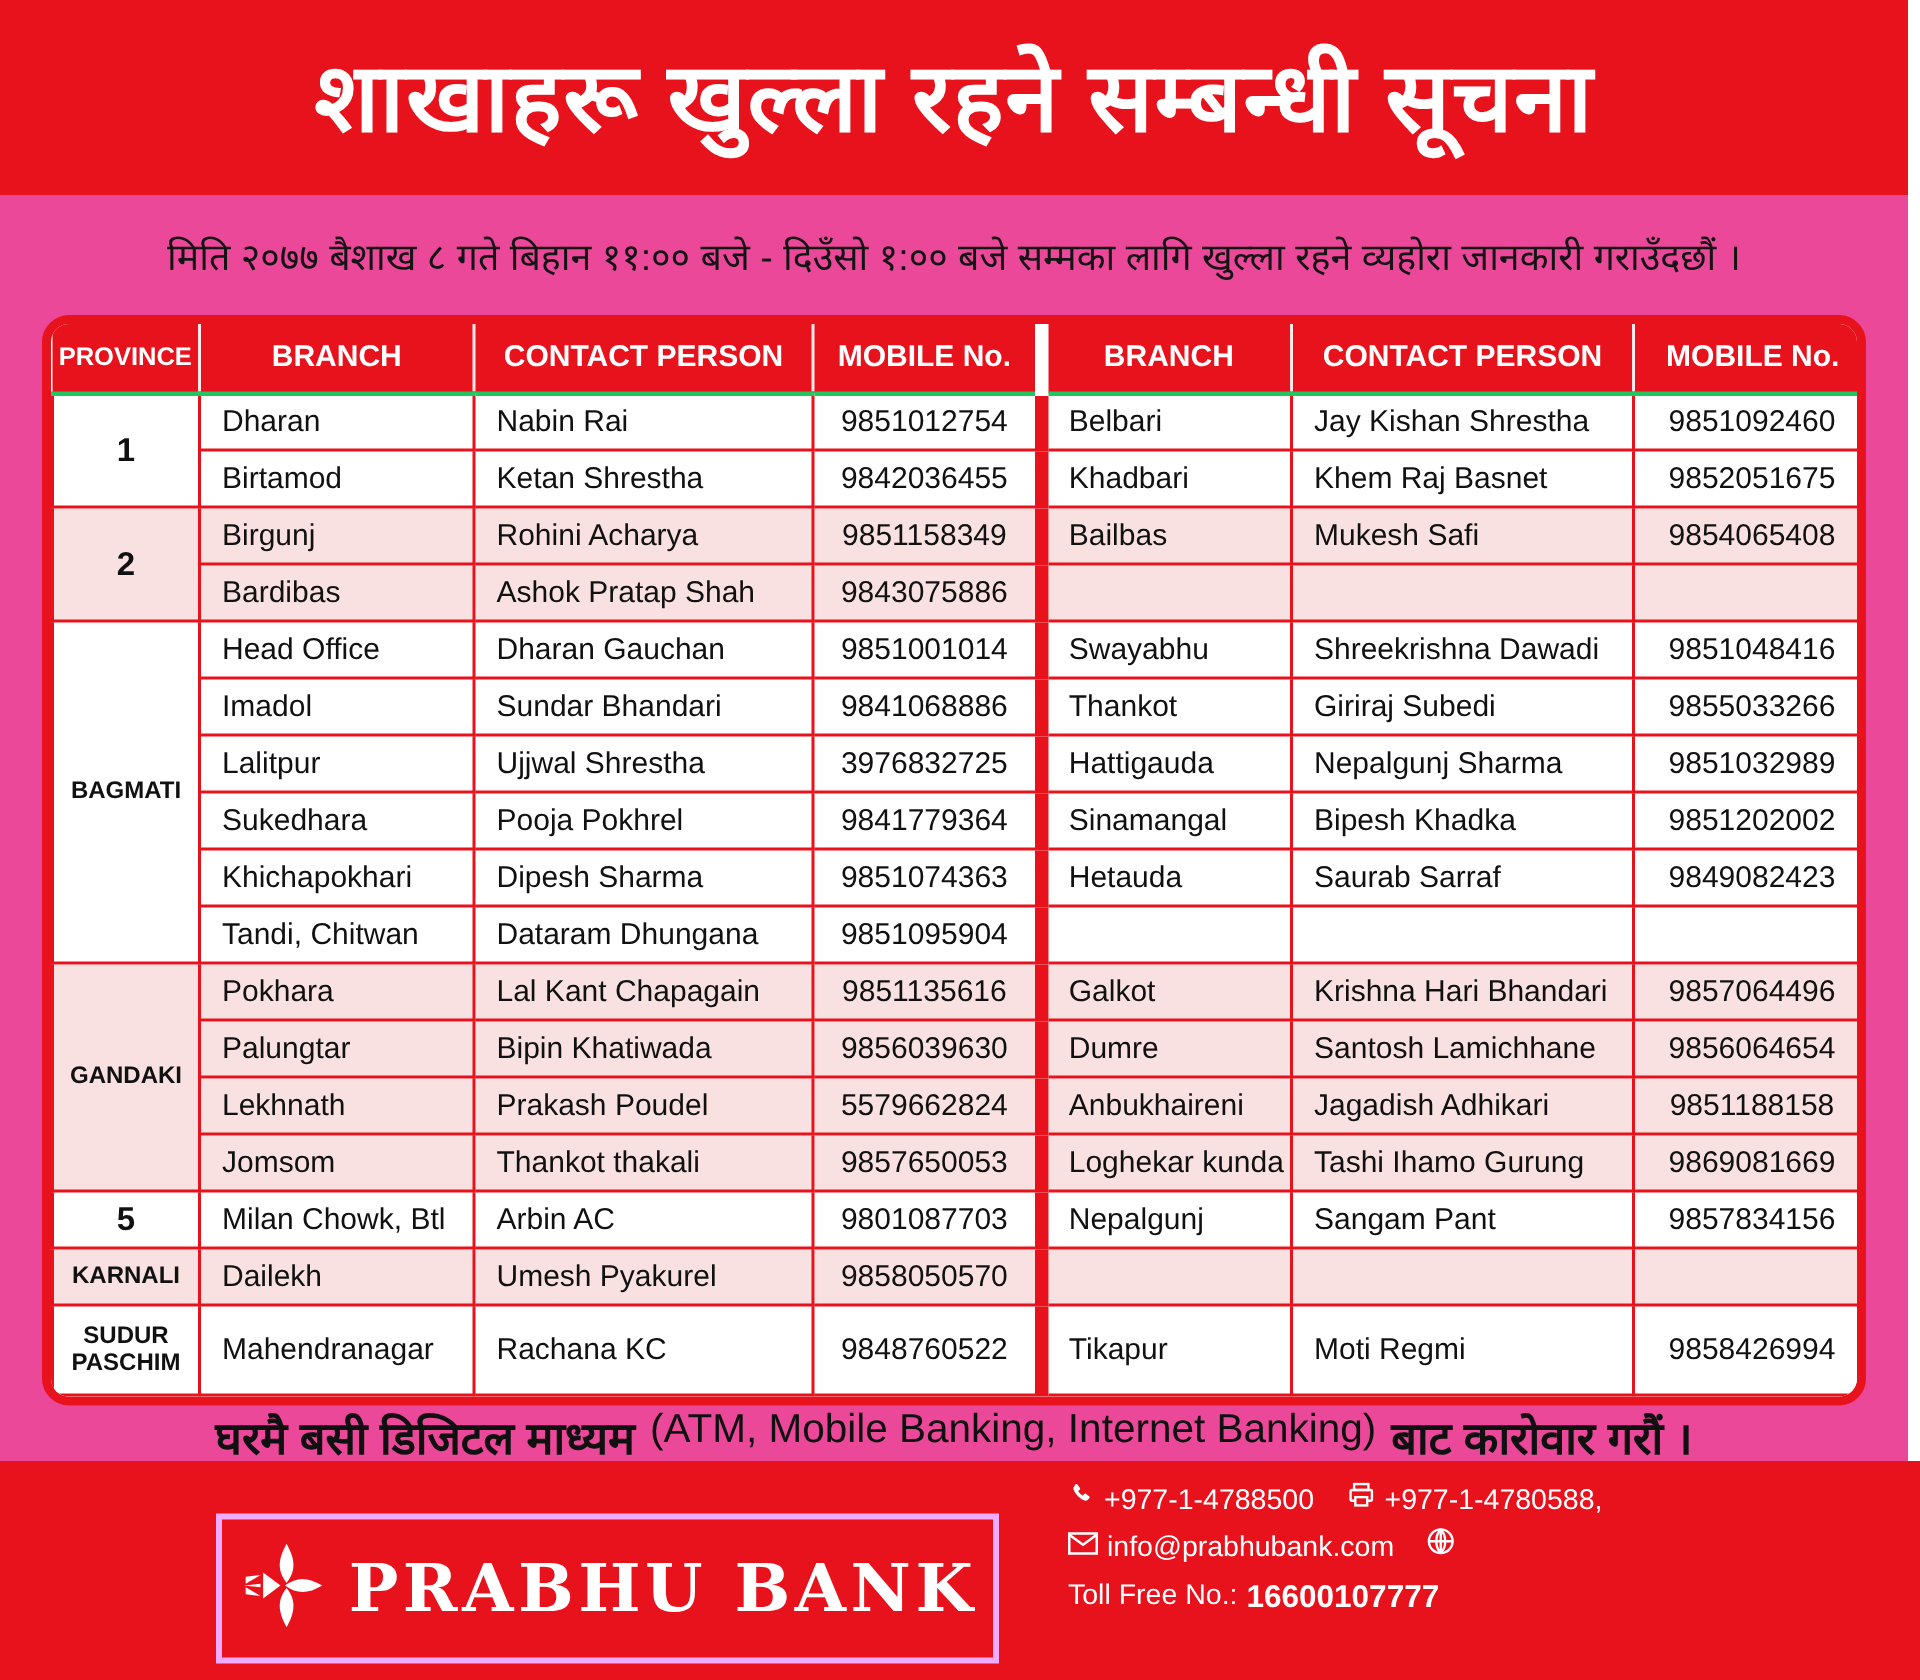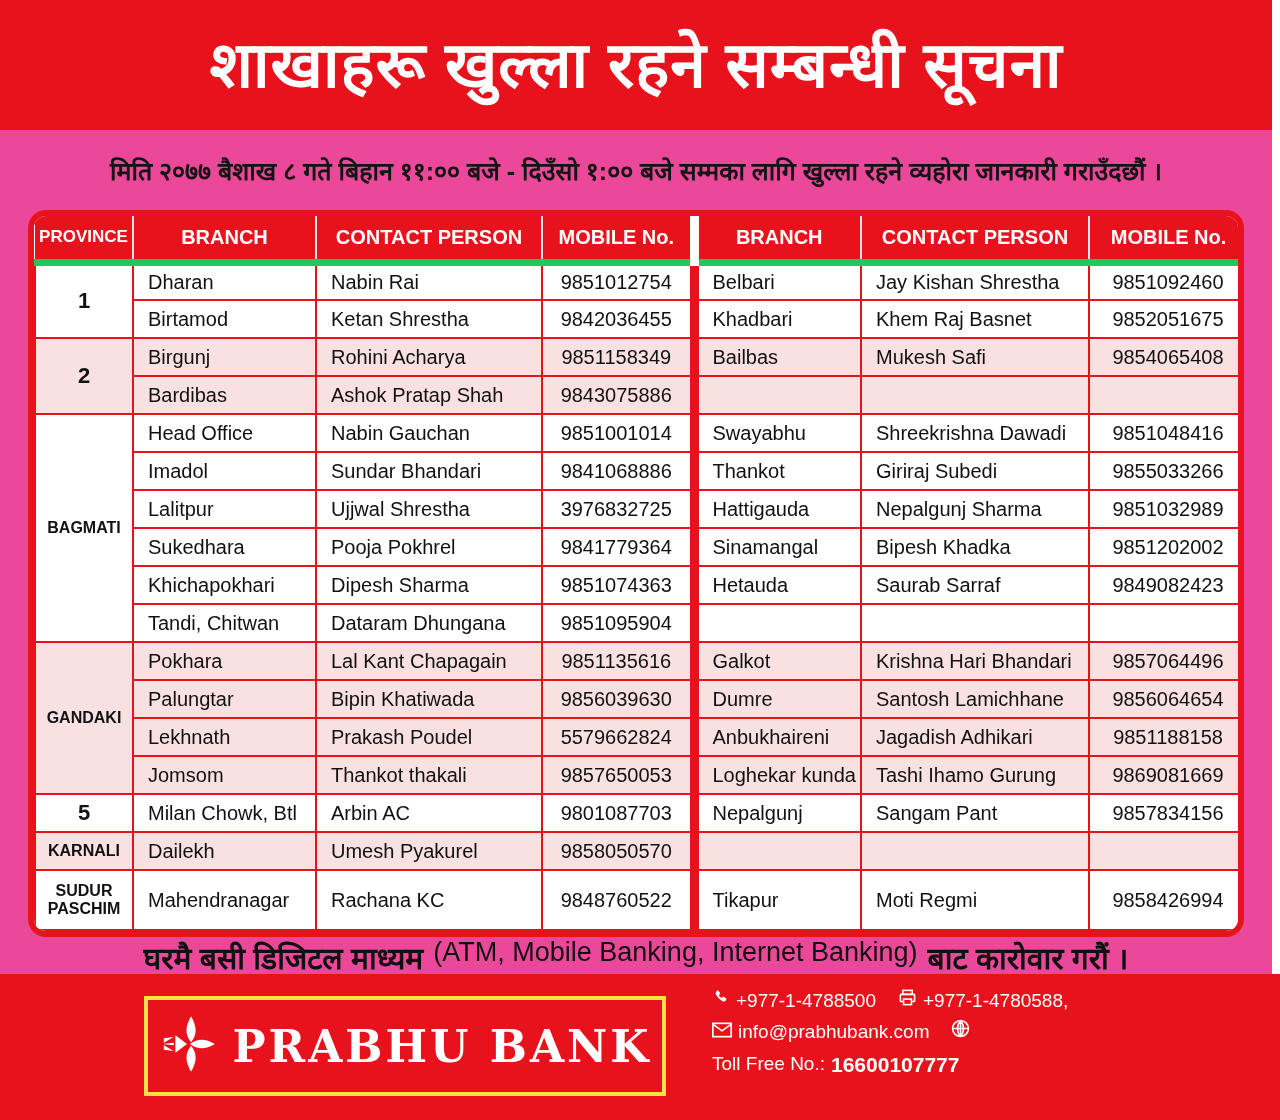--- a/index.html
+++ b/index.html
@@ -10,47 +10,47 @@
   *{box-sizing:border-box;margin:0;padding:0;}
   body{width:1280px;height:1120px;background:#fff;font-family:"Liberation Sans",sans-serif;overflow:hidden;}
   .page{position:relative;width:1272px;height:1120px;background:#ec4899;}
 
   
   .title-band{height:130px;background:var(--red);display:flex;align-items:center;justify-content:center;}
   .title-band h1{color:#fff;font-size:64px;font-weight:bold;letter-spacing:1px;text-align:center;line-height:1;}
 
   
   .subtitle-band{height:80px;display:flex;align-items:center;justify-content:center;}
-  .subtitle-band p{color:var(--ink);font-size:25px;font-weight:bold;text-align:center;}
+  .subtitle-band p{color:var(--ink);font-size:25px;font-weight:normal;text-align:center;}
 
   
   .table-wrap{margin:0 28px;border:6px solid var(--red);border-radius:18px;overflow:hidden;background:#fff;}
   table{width:100%;border-collapse:collapse;table-layout:fixed;}
   th{background:var(--red);color:#fff;font-weight:bold;font-size:20px;height:46px;
-     border-left:2px solid rgba(255,255,255,.9);border-bottom:7px solid #22c55e;text-align:center;}
+     border-left:2px solid rgba(255,255,255,.9);border-bottom:3px solid #22c55e;text-align:center;}
   th:first-child{border-left:none;font-size:17px;}
   th.mid{border-left:9px solid #fff;}
   td{border:2px solid var(--red);font-size:20px;color:#111;height:38px;padding:2px 10px;background:#fff;overflow:hidden;white-space:nowrap;}
   tr.pink td{background:var(--pink);}
   td.province{text-align:center;font-weight:bold;font-size:16px;white-space:normal;line-height:1.1;}
   td.province.num{font-size:22px;}
   td.branch{padding-left:14px;}
   td.contact{padding-left:14px;}
   td.mobile{text-align:center;}
   td.mid{border-left:9px solid var(--red);}
   tr.tall td{height:60px;}
 
   
   .digital-line{height:62px;display:flex;justify-content:center;gap:10px;}
   .digital-line .dev{font-size:30px;font-weight:bold;color:#101010;}
   .digital-line .lat{font-size:27px;color:#101010;}
 
   
   .bottom-band{position:absolute;left:0;bottom:0;width:1280px;height:146px;background:var(--red);}
-  .logo-box{position:absolute;left:144px;top:22px;width:522px;height:100px;border:4px solid #fde047;
+  .logo-box{position:absolute;left:144px;top:35px;width:522px;height:100px;border:4px solid #f0abfc;
             display:flex;align-items:center;justify-content:center;gap:16px;}
   .logo-text{color:#fff;font-family:"DejaVu Serif",serif;font-weight:bold;font-size:44px;letter-spacing:3px;}
   .contacts{position:absolute;left:712px;top:12px;color:#fff;font-size:19px;line-height:1.62;}
   .contacts .row{display:flex;align-items:center;gap:6px;white-space:nowrap;}
   .contacts svg{flex:0 0 auto;}
   .contacts b{font-size:21px;}
   .gap{display:inline-block;width:10px;}
 </style>
 </head>
 <body>
@@ -118,21 +118,21 @@
             <td class="branch">Bardibas</td>
             <td class="contact">Ashok Pratap Shah</td>
             <td class="mobile">9843075886</td>
             <td class="branch mid"></td>
             <td class="contact"></td>
             <td class="mobile"></td>
           </tr>
           <tr class="">
             <td class="province" rowspan="6">BAGMATI</td>
             <td class="branch">Head Office</td>
-            <td class="contact">Nabin Gauchan</td>
+            <td class="contact">Dharan Gauchan</td>
             <td class="mobile">9851001014</td>
             <td class="branch mid">Swayabhu</td>
             <td class="contact">Shreekrishna Dawadi</td>
             <td class="mobile">9851048416</td>
           </tr>
           <tr class="">
             <td class="branch">Imadol</td>
             <td class="contact">Sundar Bhandari</td>
             <td class="mobile">9841068886</td>
             <td class="branch mid">Thankot</td>

